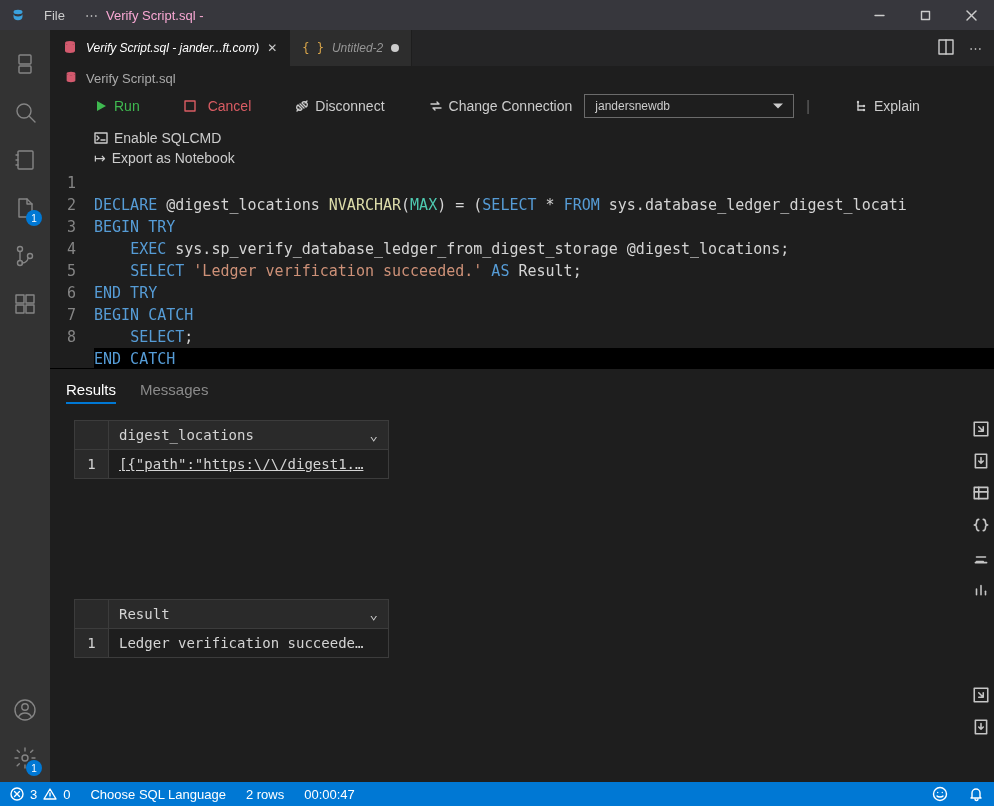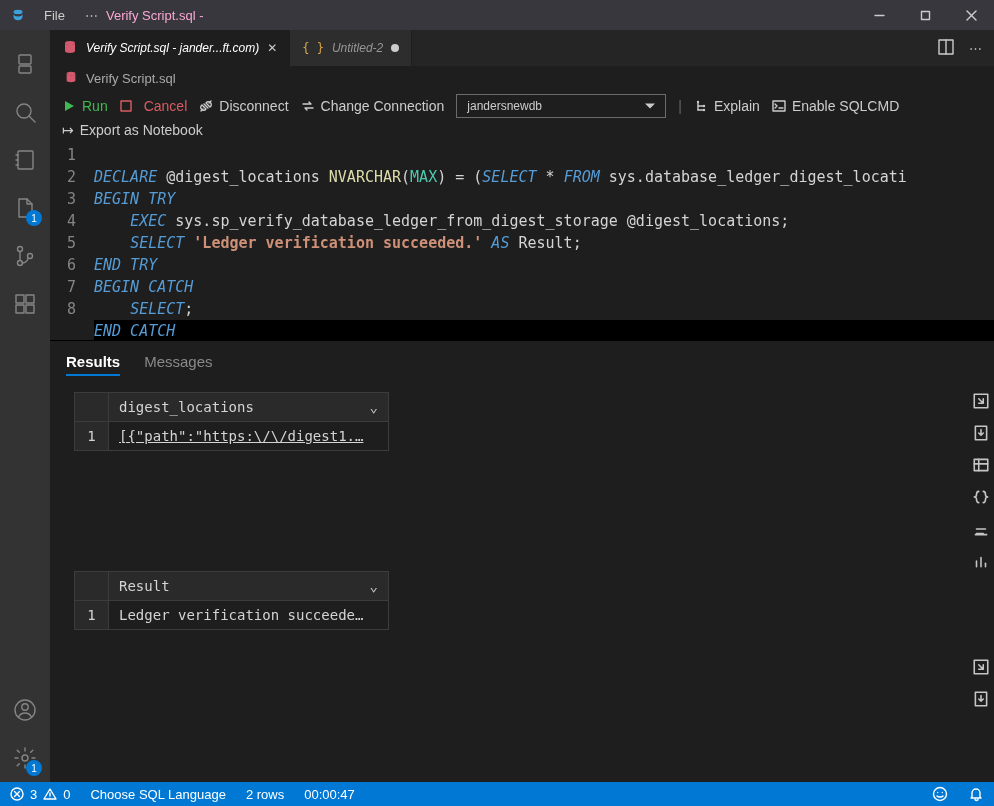--- a/index.html
+++ b/index.html
@@ -48,38 +48,38 @@
   .tab.active{background:var(--bg-tab-active);color:#fff;}
   .tab .close{font-style:normal;color:#ccc;}
   .tab-icon{width:16px;height:16px;flex:none;}
   .tab-dirty{width:8px;height:8px;border-radius:50%;background:#ccc;}
   .tabrow .grow{flex:1;}
   .tabrow .rtools{display:flex;align-items:center;gap:14px;padding:0 12px;color:#ccc;}
   
   .breadcrumb{height:24px;display:flex;align-items:center;gap:8px;padding:0 14px;color:#aaa;font-size:13px;}
   
   .toolbar{display:flex;flex-wrap:wrap;align-items:center;gap:12px;padding:4px 12px;color:#ccc;font-size:14px;}
-  .tb-item{display:flex;align-items:center;gap:6px;white-space:nowrap;}
+  .tb-item{display:flex;align-items:center;gap:6px;white-space:nowrap;margin-left:32px;}
   .tb-run{color:#3fb950;}
   .tb-cancel{color:var(--red);gap:12px;}
   .dbselect{border:1px solid #6b6b6b;background:#1e1e1e;color:#ccc;padding:4px 30px 4px 10px;font-size:12px;min-width:210px;position:relative;}
   .dbselect::after{content:"";position:absolute;right:10px;top:50%;width:0;height:0;border-left:5px solid transparent;border-right:5px solid transparent;border-top:5px solid #ccc;transform:translateY(-50%);}
   .tb-sep{color:#666;}
   .toolbar2{padding:0 12px 6px 12px;display:flex;align-items:center;gap:8px;color:#ccc;font-size:14px;}
   
   .editor{flex:0 0 196px;display:flex;font-family:Consolas,monospace;font-size:15px;line-height:22px;background:#1e1e1e;overflow:hidden;}
   .gutter{width:44px;text-align:right;color:#858585;padding-right:18px;}
   .code{flex:1;white-space:pre;color:#d4d4d4;overflow:hidden;}
-  .kw{color:var(--blue-key);font-style:italic;} .ty{color:var(--teal);} .fn{color:var(--func);} .st{color:var(--orange);font-weight:bold;}
+  .kw{color:var(--blue-key);} .ty{color:var(--teal);} .fn{color:var(--func);} .st{color:var(--orange);}
   .code .hl{background:#000000;display:block;}
   
   .panel{flex:1;display:flex;flex-direction:column;border-top:1px solid #000;min-height:0;}
   .panel-tabs{display:flex;gap:24px;padding:8px 16px 0 16px;font-size:15px;}
   .ptab{color:#8a8a8a;padding:4px 0;}
-  .ptab.active{color:#fff;font-weight:700;border-bottom:2px solid #0078d4;}
+  .ptab.active{color:#fff;font-weight:400;border-bottom:2px solid #0078d4;}
   .results-area{flex:1;overflow:auto;padding:16px 8px 8px 24px;font-family:Consolas,monospace;font-size:14px;position:relative;}
   .grid{border-collapse:collapse;}
   .grid th,.grid td{border:1px solid #3c3c3c;padding:6px 10px;text-align:left;color:#d4d4d4;font-weight:normal;}
   .grid th{background:#2a2a2a;position:relative;}
   .grid th .chev{position:absolute;right:10px;top:50%;transform:translateY(-50%);color:#ccc;}
   .grid td.rownum{background:#2a2a2a;text-align:center;width:34px;}
   .grid th.rownum{background:#2a2a2a;width:34px;}
   .grid td.val{min-width:280px;max-width:280px;white-space:nowrap;overflow:hidden;text-overflow:ellipsis;text-decoration:underline;}
   .grid td.val2{min-width:280px;max-width:280px;white-space:nowrap;overflow:hidden;text-overflow:ellipsis;}
   .grid2{margin-top:120px;}

